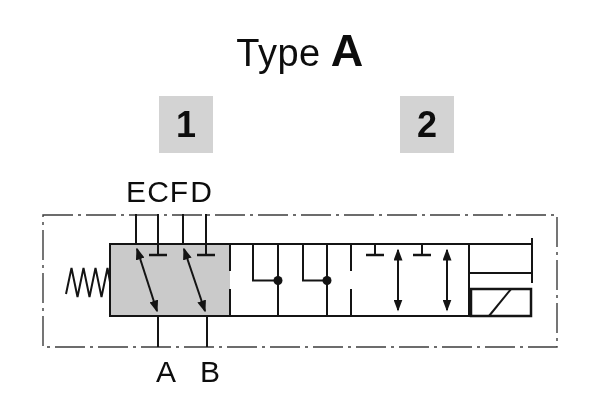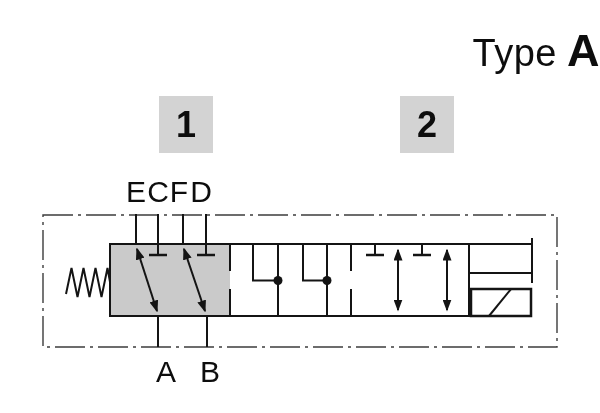--- a/index.html
+++ b/index.html
@@ -1,21 +1,21 @@
 <!DOCTYPE html>
 <html style="--valve-fill: #cacaca; --label-fill: #d3d3d3; --line: #141414; --chain: #3c3c3c;"><head>
 <meta charset="utf-8">
 <style>
   html,body{margin:0;padding:0;background:#ffffff;}
   .page{
     position:relative;width:600px;height:413px;background:#ffffff;
     font-family:"Liberation Sans", sans-serif;color:#111;overflow:hidden;
   }
   .title{
-    position:absolute;left:0;top:25px;width:600px;text-align:right;
+    position:absolute;left:0;top:25px;width:600px;text-align:center;
     font-size:38px;font-weight:400;letter-spacing:0.5px;color:#0d0d0d;
   }
   .title .variant{font-size:45px;font-weight:700;margin-left:10px;}
   .poslabel{
     position:absolute;width:54px;height:57px;background:var(--label-fill,#d3d3d3);
     display:flex;align-items:center;justify-content:center;
     font-size:36px;font-weight:700;color:#0d0d0d;
   }
   .poslabel-1{left:159px;top:96px;}
   .poslabel-2{left:400px;top:96px;}

